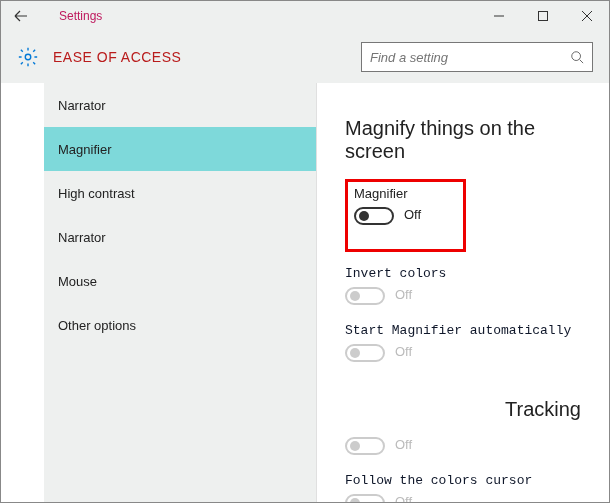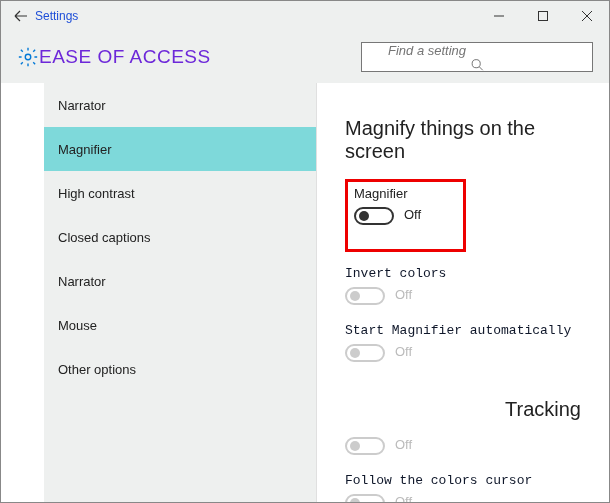--- a/index.html
+++ b/index.html
@@ -2,30 +2,30 @@
 <html><head>
 <meta charset="utf-8">
 <style>
   * { box-sizing: border-box; margin: 0; padding: 0; font-family: "Segoe UI", Arial, sans-serif; }
   body { width: 610px; height: 503px; background: #fff; overflow: hidden; }
   .window { width: 610px; height: 503px; border: 1px solid #888; background: #fff; display: flex; flex-direction: column; }
 
   
   .titlebar { height: 30px; background: #eef0ef; display: flex; align-items: center; padding-left: 8px; }
   .back-btn { width: 24px; height: 24px; display: flex; align-items: center; justify-content: center; cursor: pointer; }
-  .title-text { font-size: 12px; margin-left: 2px; color: #1d4ed8; }
+  .title-text { font-size: 12px; margin-left: 26px; color: #be185d; }
   .win-controls { margin-left: auto; display: flex; height: 100%; }
   .win-btn { width: 44px; display: flex; align-items: center; justify-content: center; cursor: pointer; }
   .win-btn svg, .back-btn svg { stroke: #333; }
 
   
   .header { height: 52px; background: #eef0ef; display: flex; align-items: center; padding: 0 16px; }
   .gear-icon { width: 22px; height: 22px; display: flex; align-items: center; justify-content: center; color: #0078d7; }
-  .header-title { font-size: 19px; letter-spacing: 0.5px; color: #6d28d9; }
-  .search-box { margin-left: auto; width: 232px; height: 30px; border: 1px solid #777; background: #fff; display: flex; align-items: center; padding: 0 8px; flex-direction: column; }
+  .header-title { font-size: 14px; letter-spacing: 0.5px; margin-left: 14px; color: #b91c1c; }
+  .search-box { margin-left: auto; width: 232px; height: 30px; border: 1px solid #777; background: #fff; display: flex; align-items: center; padding: 0 8px; }
   .search-input { flex: 1; border: none; outline: none; font-size: 13px; font-style: italic; color: #555; background: transparent; }
   .search-icon { width: 14px; height: 14px; }
 
   
   .body { flex: 1; display: flex; overflow: hidden; padding-left: 43px; }
   .sidebar { width: 273px; background: #eef0ef; border-right: 1px solid #e0e0e0; }
   .side-item { height: 44px; display: flex; align-items: center; padding-left: 14px; font-size: 13px; color: #222; cursor: pointer; }
   .side-item.selected { background: #7ed9da; }
 
   .content { flex: 1; padding: 20px 28px; overflow-y: auto; }
@@ -92,21 +92,20 @@
           <path d="M11 11l4 4"></path>
       </svg>
     </div>
   </div>
 
   <div class="body">
     <div class="sidebar">
       <div class="side-item">Narrator</div>
       <div class="side-item selected">Magnifier</div>
       <div class="side-item">High contrast</div>
-      <div class="side-item">Closed captions</div>
       <div class="side-item">Narrator</div>
       <div class="side-item">Mouse</div>
       <div class="side-item">Other options</div>
     </div>
 
     <div class="content">
       <div class="section-title">Magnify things on the screen</div>
 
       <div class="highlight-box">
         <div class="toggle-group">

